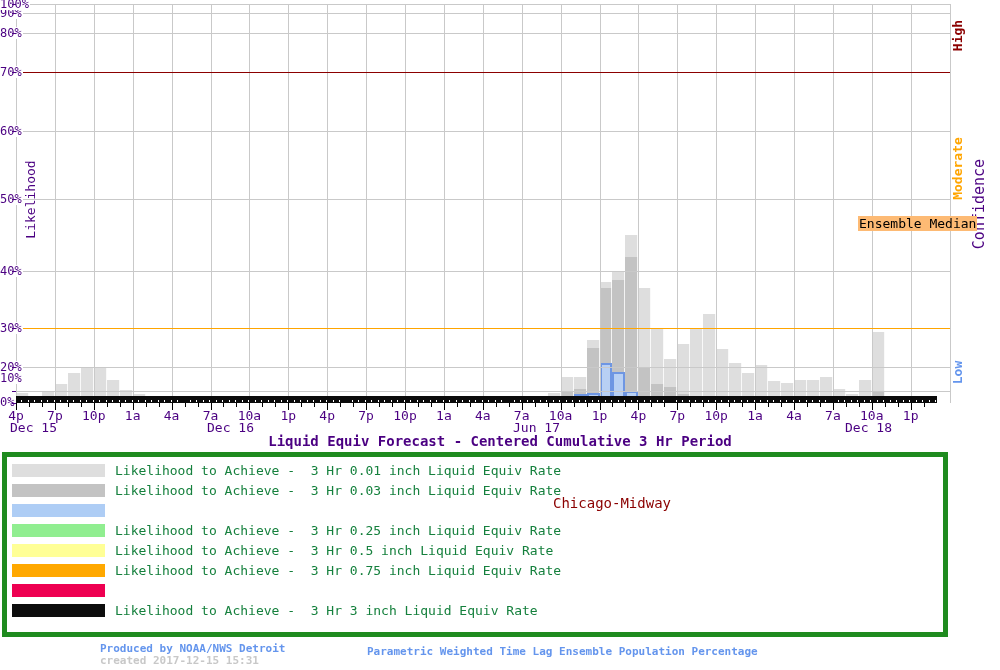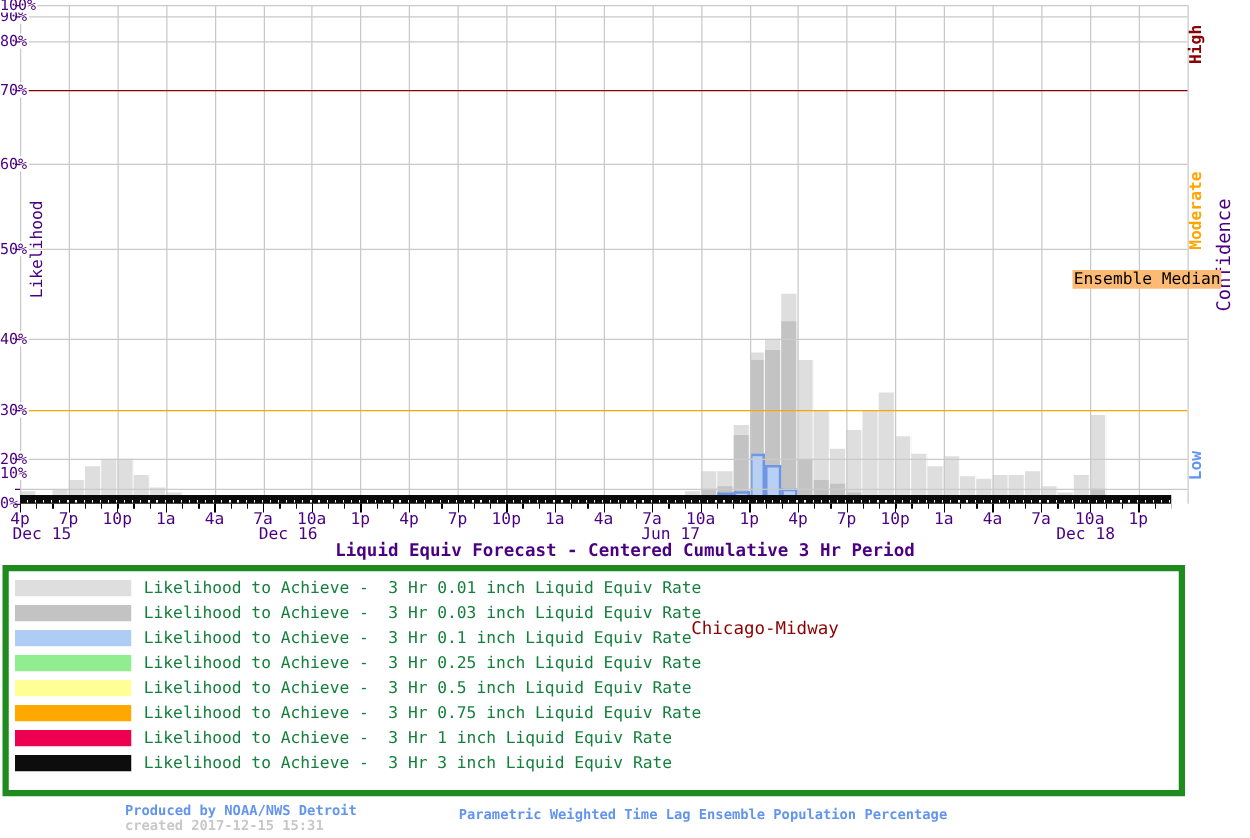--- a/index.html
+++ b/index.html
@@ -242,37 +242,35 @@
         <div class="legendrow">
           <span class="swatch" style="background: rgb(222, 222, 222);"></span>
           <span class="legendtext">Likelihood to Achieve -  3 Hr 0.01 inch Liquid Equiv Rate</span>
         </div>
         <div class="legendrow">
           <span class="swatch" style="background: rgb(195, 195, 195);"></span>
           <span class="legendtext">Likelihood to Achieve -  3 Hr 0.03 inch Liquid Equiv Rate</span>
         </div>
         <div class="legendrow">
           <span class="swatch" style="background: rgb(174, 205, 245);"></span>
-          <span class="legendtext">Likelihood to Achieve -  3 Hr 0.1 inch Liquid Equiv Rate</span>
         </div>
         <div class="legendrow">
           <span class="swatch" style="background: rgb(144, 238, 144);"></span>
           <span class="legendtext">Likelihood to Achieve -  3 Hr 0.25 inch Liquid Equiv Rate</span>
         </div>
         <div class="legendrow">
           <span class="swatch" style="background: rgb(255, 255, 150);"></span>
           <span class="legendtext">Likelihood to Achieve -  3 Hr 0.5 inch Liquid Equiv Rate</span>
         </div>
         <div class="legendrow">
           <span class="swatch" style="background: rgb(255, 168, 0);"></span>
           <span class="legendtext">Likelihood to Achieve -  3 Hr 0.75 inch Liquid Equiv Rate</span>
         </div>
         <div class="legendrow">
           <span class="swatch" style="background: rgb(238, 0, 81);"></span>
-          <span class="legendtext">Likelihood to Achieve -  3 Hr 1 inch Liquid Equiv Rate</span>
         </div>
         <div class="legendrow">
           <span class="swatch" style="background: rgb(13, 13, 13);"></span>
           <span class="legendtext">Likelihood to Achieve -  3 Hr 3 inch Liquid Equiv Rate</span>
         </div>
       </div>
     <div class="station">Chicago-Midway</div>
   </div>
 
   <div class="abs foot-produced">Produced by NOAA/NWS Detroit</div>

